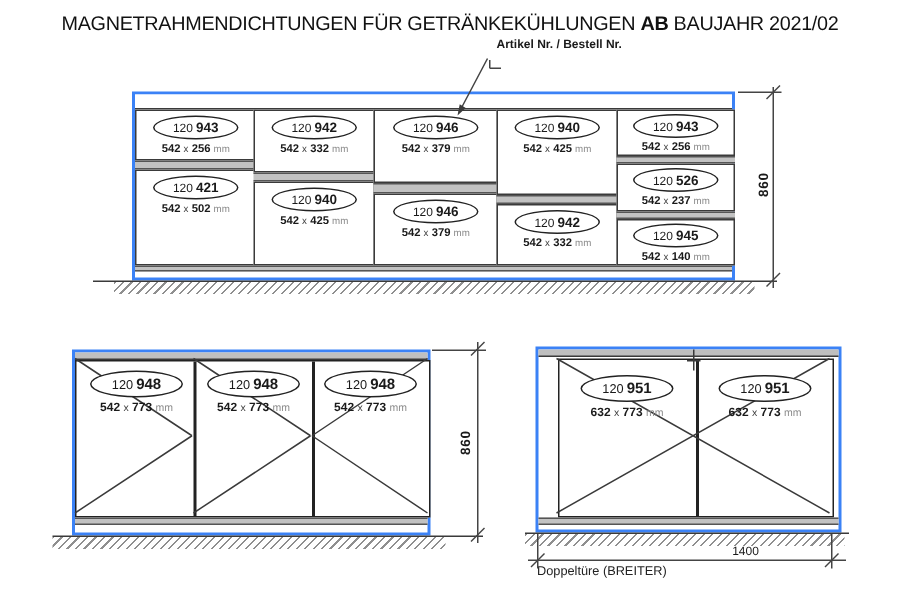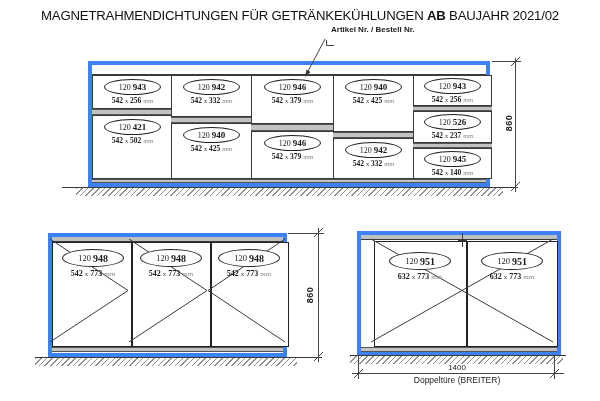--- a/index.html
+++ b/index.html
@@ -5,21 +5,21 @@
   html,body{margin:0;padding:0;background:#fff;}
   .canvas{position:relative;width:600px;height:401px;background:#fff;overflow:hidden;
           font-family:"Liberation Sans",sans-serif;color:#1a1a1a;}
   .abs{position:absolute;}
   
   .title{top:8px;left:0;right:0;text-align:center;font-size:13.2px;letter-spacing:-0.2px;color:#111;white-space:nowrap;}
   .title b{font-weight:700;}
   
   .leader-label{left:331px;top:25px;font-size:8px;font-weight:700;white-space:nowrap;}
   
-  .cab{position:absolute;box-sizing:border-box;border:4px solid #3b82f6;background:#fff;font-family:Liberation Serif, serif;}
+  .cab{position:absolute;box-sizing:border-box;border:2px solid #3b82f6;background:#fff;}
   .band{position:absolute;left:0;right:0;background:#c2c2c2;border-top:1px solid #555;border-bottom:1px solid #555;box-sizing:border-box;}
   .topband{position:absolute;left:0;right:0;top:0;background:#bfbfbf;border-bottom:1px solid #3a3a3a;box-sizing:border-box;}
   
   .cols{position:absolute;left:0;top:10px;width:400px;height:104px;}
   .col{position:absolute;top:0;}
   .cell{box-sizing:border-box;border:1px solid #3a3a3a;background:#fff;overflow:hidden;}
   .cellband{box-sizing:border-box;background:#c2c2c2;border-top:1px solid #555;border-bottom:1px solid #555;height:6px;}
   
   .oval{width:57px;height:16px;box-sizing:border-box;border:1px solid #222;border-radius:50%;
         margin:3px auto 1px;display:flex;align-items:center;justify-content:center;gap:2px;
@@ -35,22 +35,22 @@
   .plate .dims{font-size:8px;}
   .plate .dims .x{font-size:7px;}
   .plate .dims .mm{font-size:7px;}
   
   .doors{position:absolute;box-sizing:border-box;border:1px solid #222;background:#fff;}
   .mullion{position:absolute;top:0;bottom:0;width:2px;background:#222;}
   
   .hatch{position:absolute;background:repeating-linear-gradient(135deg,#8f8f8f 0 1px,transparent 1px 4px);}
   
   .vdim{position:absolute;width:26px;height:14px;font-size:9px;text-align:center;transform:rotate(-90deg);font-weight:700;letter-spacing:0.5px;}
-  .hdim{position:absolute;text-align:center;font-size:8px;}
-  .caption{position:absolute;text-align:center;font-size:8.5px;color:#222;}
+  .hdim{position:absolute;text-align:center;font-size:8px;padding-left:40px;}
+  .caption{position:absolute;text-align:left;font-size:8.5px;color:#222;}
   svg.lines{position:absolute;left:0;top:0;z-index:3;pointer-events:none;}
 </style>
 </head>
 <body>
 
 <div class="canvas">
 
   <div class="abs title"><span>MAGNETRAHMENDICHTUNGEN FÜR GETRÄNKEKÜHLUNGEN</span>&nbsp;<b>AB</b>&nbsp;<span>BAUJAHR 2021/02</span></div>
 
   <div class="abs leader-label">Artikel Nr. / Bestell Nr.</div>

